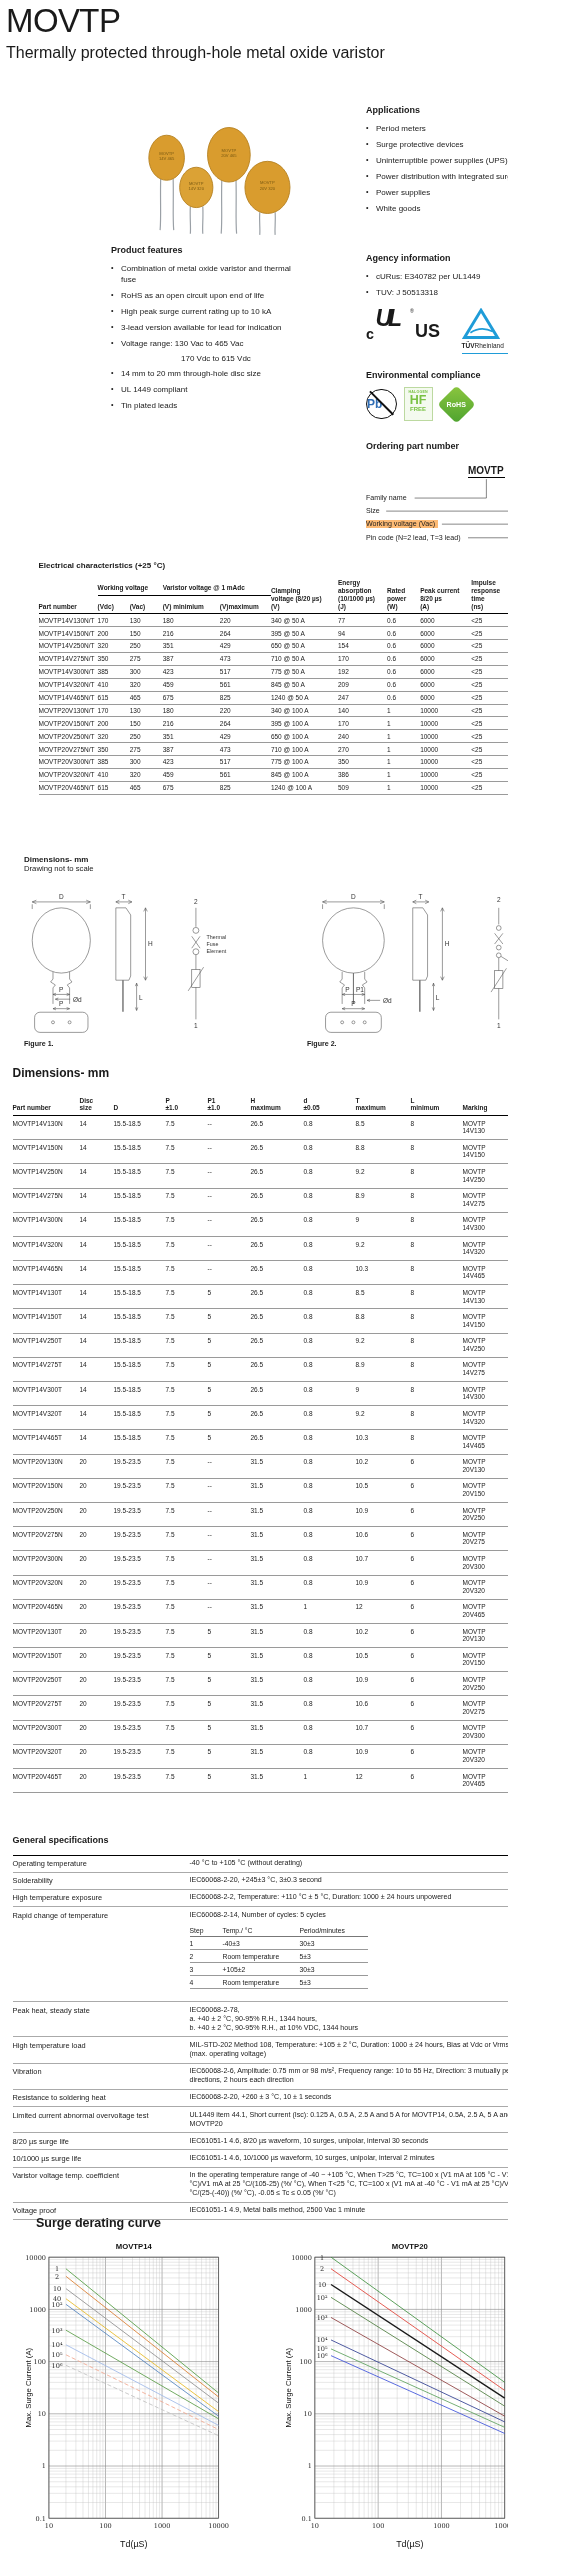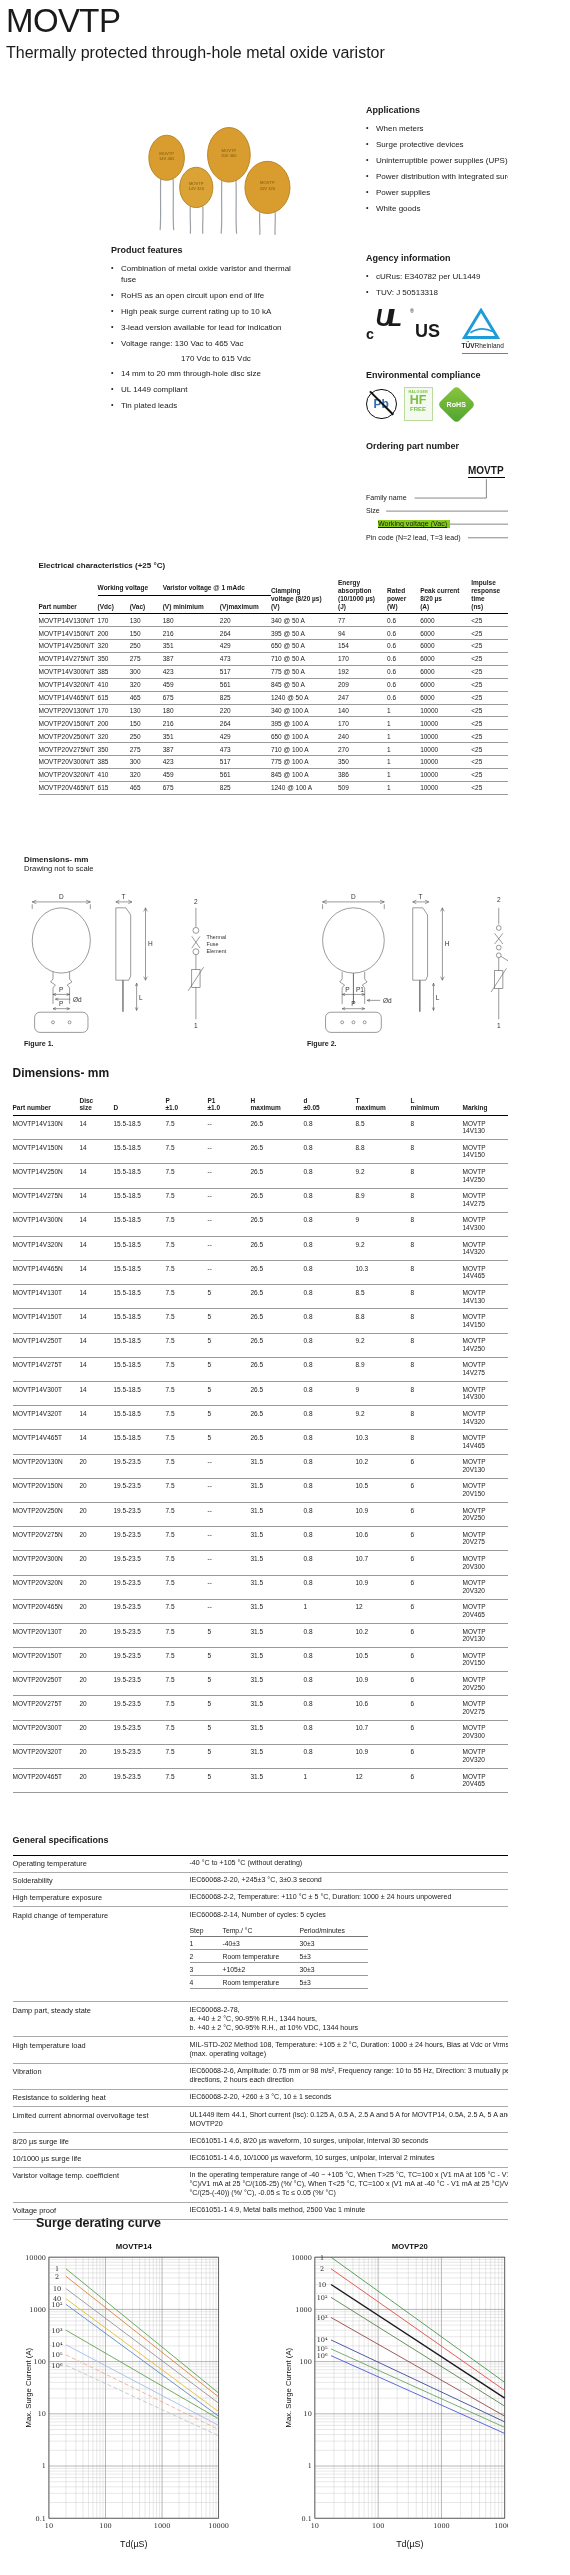--- a/index.html
+++ b/index.html
@@ -24,21 +24,21 @@
   .dtable td{text-align:left;vertical-align:top;font-size:6.5px;line-height:7.7px;padding:2.4px 1.8px 1.8px 0;border-bottom:1.8px double #9a9a9a;}
   .pre{white-space:pre-line;}
   #electrical-table td{padding:2.4px 1.8px 1.8px 0;}
   #dims-table td{padding:3.6px 1.8px 4.2px 0;}
   .gtable td{vertical-align:top;font-size:7.1px;line-height:9px;padding:3.6px 3.6px 3.6px 0;border-bottom:1.2px solid #aaa;}
   .gtable{border-top:1.8px solid #000;}
   .gtable .glabel{font-size:7.4px;}
   .ntable th{font-size:6.8px;font-weight:400;text-align:left;border-bottom:0.6px solid #777;padding:1.2px 2.4px 1.8px 0;}
   .ntable td{font-size:6.8px;border-bottom:0.6px solid #999;padding:1.2px 2.4px 1.8px 0;}
   
-  .pb-badge{position:relative;width:28.5px;height:28.5px;border:1.8px solid #111;border-radius:50%;display:flex;align-items:center;justify-content:center;}
+  .pb-badge{position:relative;width:28.5px;height:28.5px;border:1.8px solid #111;border-radius:50%;display:flex;align-items:center;}
   .pb-badge .bar{position:absolute;left:-2.4px;top:12.5px;width:33px;height:2.4px;background:#111;transform:rotate(45deg);}
   .pb-txt{font-size:12px;font-weight:bold;color:#2f6db5;}
   .hf-badge{width:27px;height:30px;border:0.6px solid #bcd9a0;background:#f4faef;text-align:center;color:#79c143;padding-top:1.8px;}
   .hf-halogen{font-size:3.6px;font-weight:bold;letter-spacing:0.2px;}
   .hf-hf{font-size:12.5px;font-weight:bold;line-height:12px;}
   .hf-free{font-size:6px;font-weight:bold;line-height:6px;}
   .rohs-badge{width:27px;height:27px;transform:rotate(45deg);border-radius:4.2px;background:linear-gradient(135deg,#8cc63f,#4da32f);display:flex;align-items:center;justify-content:center;margin:3.6px;}
   .rohs-txt{transform:rotate(-45deg);color:#fff;font-weight:bold;font-size:7.1px;}
   .env-row{display:flex;gap:7.1px;align-items:center;margin-top:7.1px;}
   
@@ -94,21 +94,21 @@
         <text x="225" y="114">20V 320</text>
       </g>
     </svg>
   </div>
 
   <div class="abs" style="left:366px;top:105px;width:202px;">
     <div class="sect-h">Applications</div>
     <div class="list">
         <div class="li">
           <span class="blt">•</span>
-          <span class="litx">When meters</span>
+          <span class="litx">Period meters</span>
         </div>
         <div class="li">
           <span class="blt">•</span>
           <span class="litx">Surge protective devices</span>
         </div>
         <div class="li">
           <span class="blt">•</span>
           <span class="litx">Uninterruptible power supplies (UPS)</span>
         </div>
         <div class="li">
@@ -223,21 +223,21 @@
         <polyline points="128,140 286,140 286,64"></polyline>
         <polyline points="172,163 320,163 320,64"></polyline>
       </g>
     </svg>
     <span class="seg" style="left:102px;top:24px;width:37px;">MOVTP</span>
     <span class="seg" style="left:143px;top:24px;width:12px;">14</span>
     <span class="seg" style="left:158px;top:24px;width:24px;">V130</span>
     <span class="seg" style="left:185px;top:24px;width:9.5px;">N</span>
     <span class="callout" style="left:0;top:53px;background:#fff;padding-right:2.4px;">Family name</span>
     <span class="callout" style="left:0;top:66px;background:#fff;padding-right:2.4px;">Size</span>
-    <span class="callout" style="left:12px;top:79px;background:#84cc16;padding-right:2.4px;text-decoration:underline;">Working voltage (Vac)</span>
+    <span class="callout" style="left:0;top:79px;background:#fdba74;padding-right:2.4px;">Working voltage (Vac)</span>
     <span class="callout" style="left:0;top:93px;background:#fff;padding-right:2.4px;">Pin code (N=2 lead, T=3 lead)</span>
   </div>
 
   <div class="abs" style="left:25.5px;top:561px;width:539px;margin-left:13px;">
     <div class="sect-h-sm">Electrical characteristics (+25 °C)</div>
     <table id="electrical-table" class="dtable" style="width:539px;margin-top:8.3px;">
       <colgroup>
           <col style="width:59px">
           <col style="width:32px">
           <col style="width:33px">
@@ -1094,21 +1094,21 @@
                   <tr>
                     <td>4</td>
                     <td>Room temperature</td>
                     <td>5±3</td>
                   </tr>
                 </tbody>
               </table>
             </td>
           </tr>
           <tr>
-            <td class="glabel">Damp part, steady state</td>
+            <td class="glabel">Peak heat, steady state</td>
             <td>
               <div class="pre">IEC60068-2-78,
 a. +40 ± 2 °C, 90-95% R.H., 1344 hours,
 b. +40 ± 2 °C, 90-95% R.H., at 10% VDC, 1344 hours</div>
             </td>
           </tr>
           <tr>
             <td class="glabel">High temperature load</td>
             <td>
               <div class="pre">MIL-STD-202 Method 108, Temperature: +105 ± 2 °C, Duration: 1000 ± 24 hours, Bias at Vdc or Vrms

